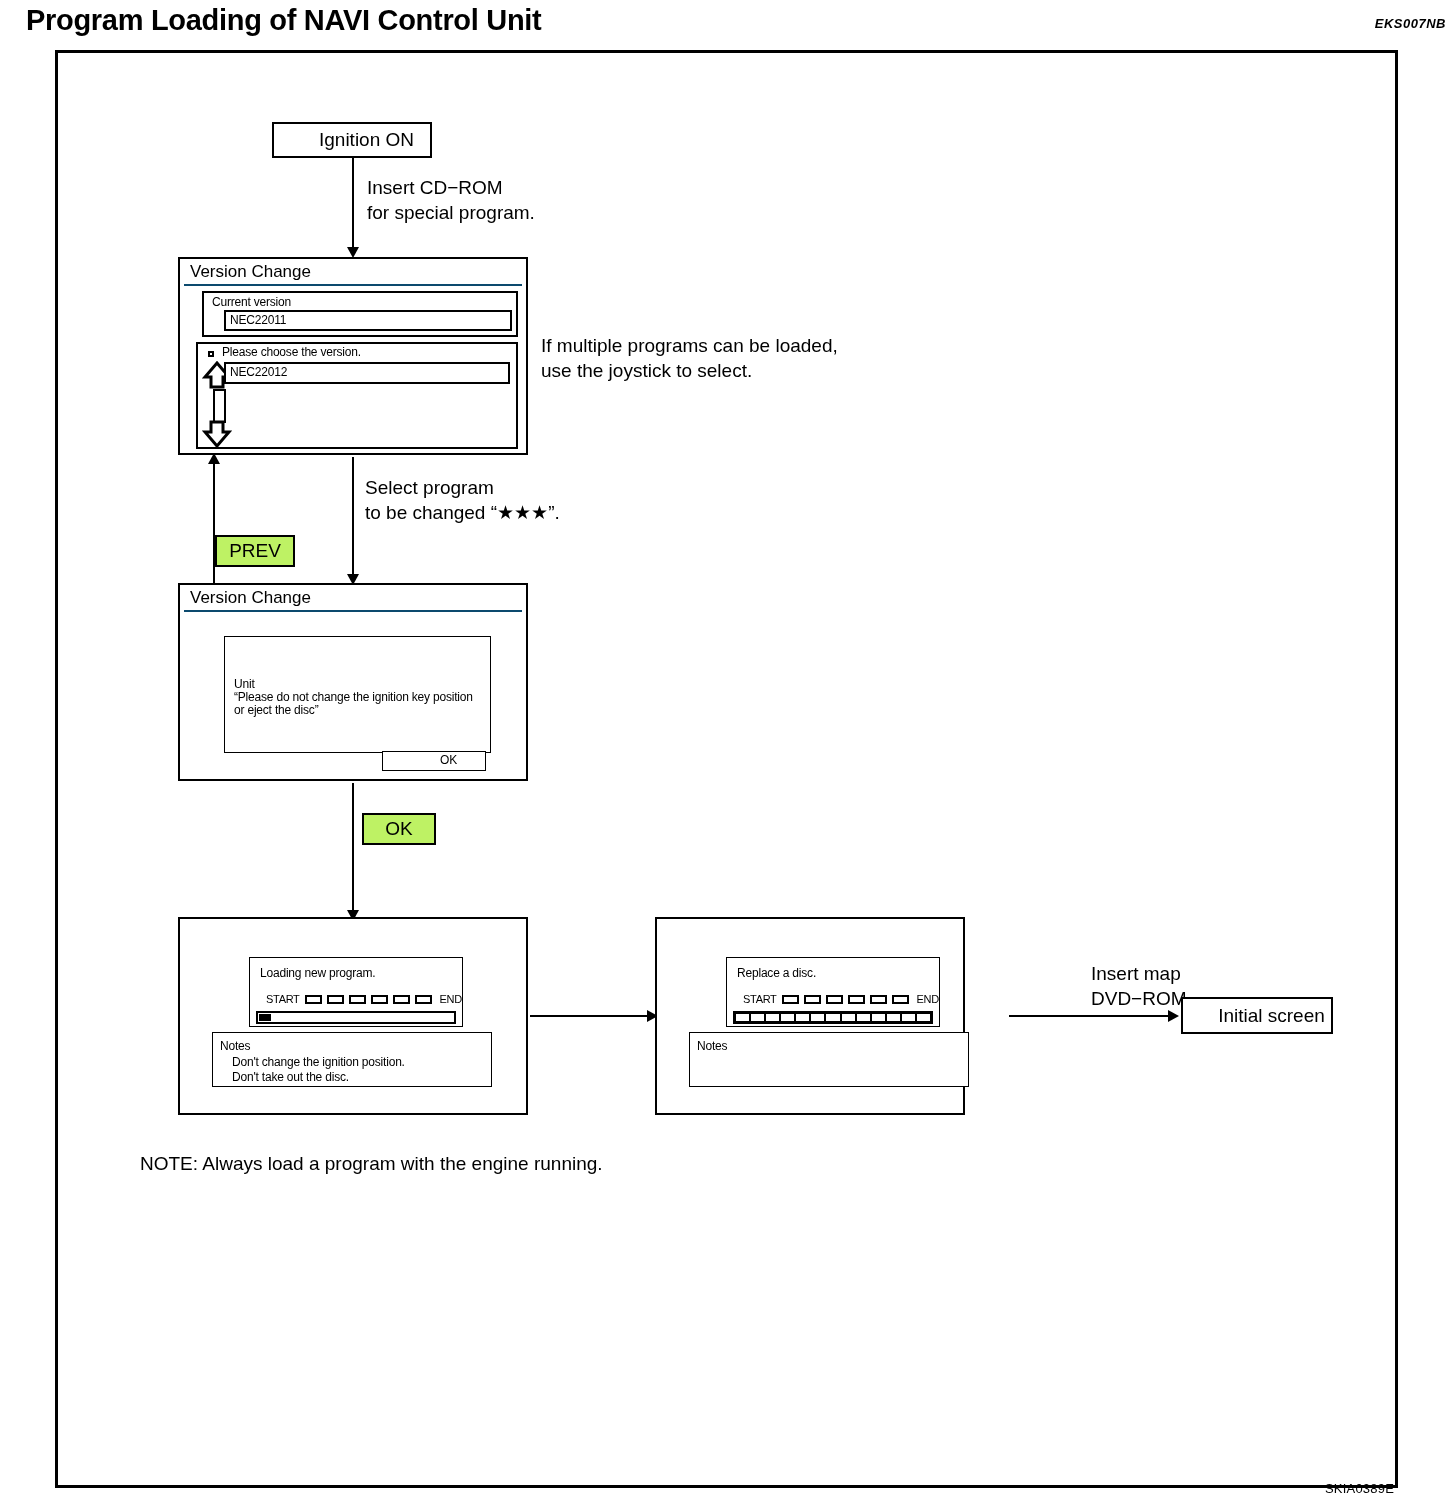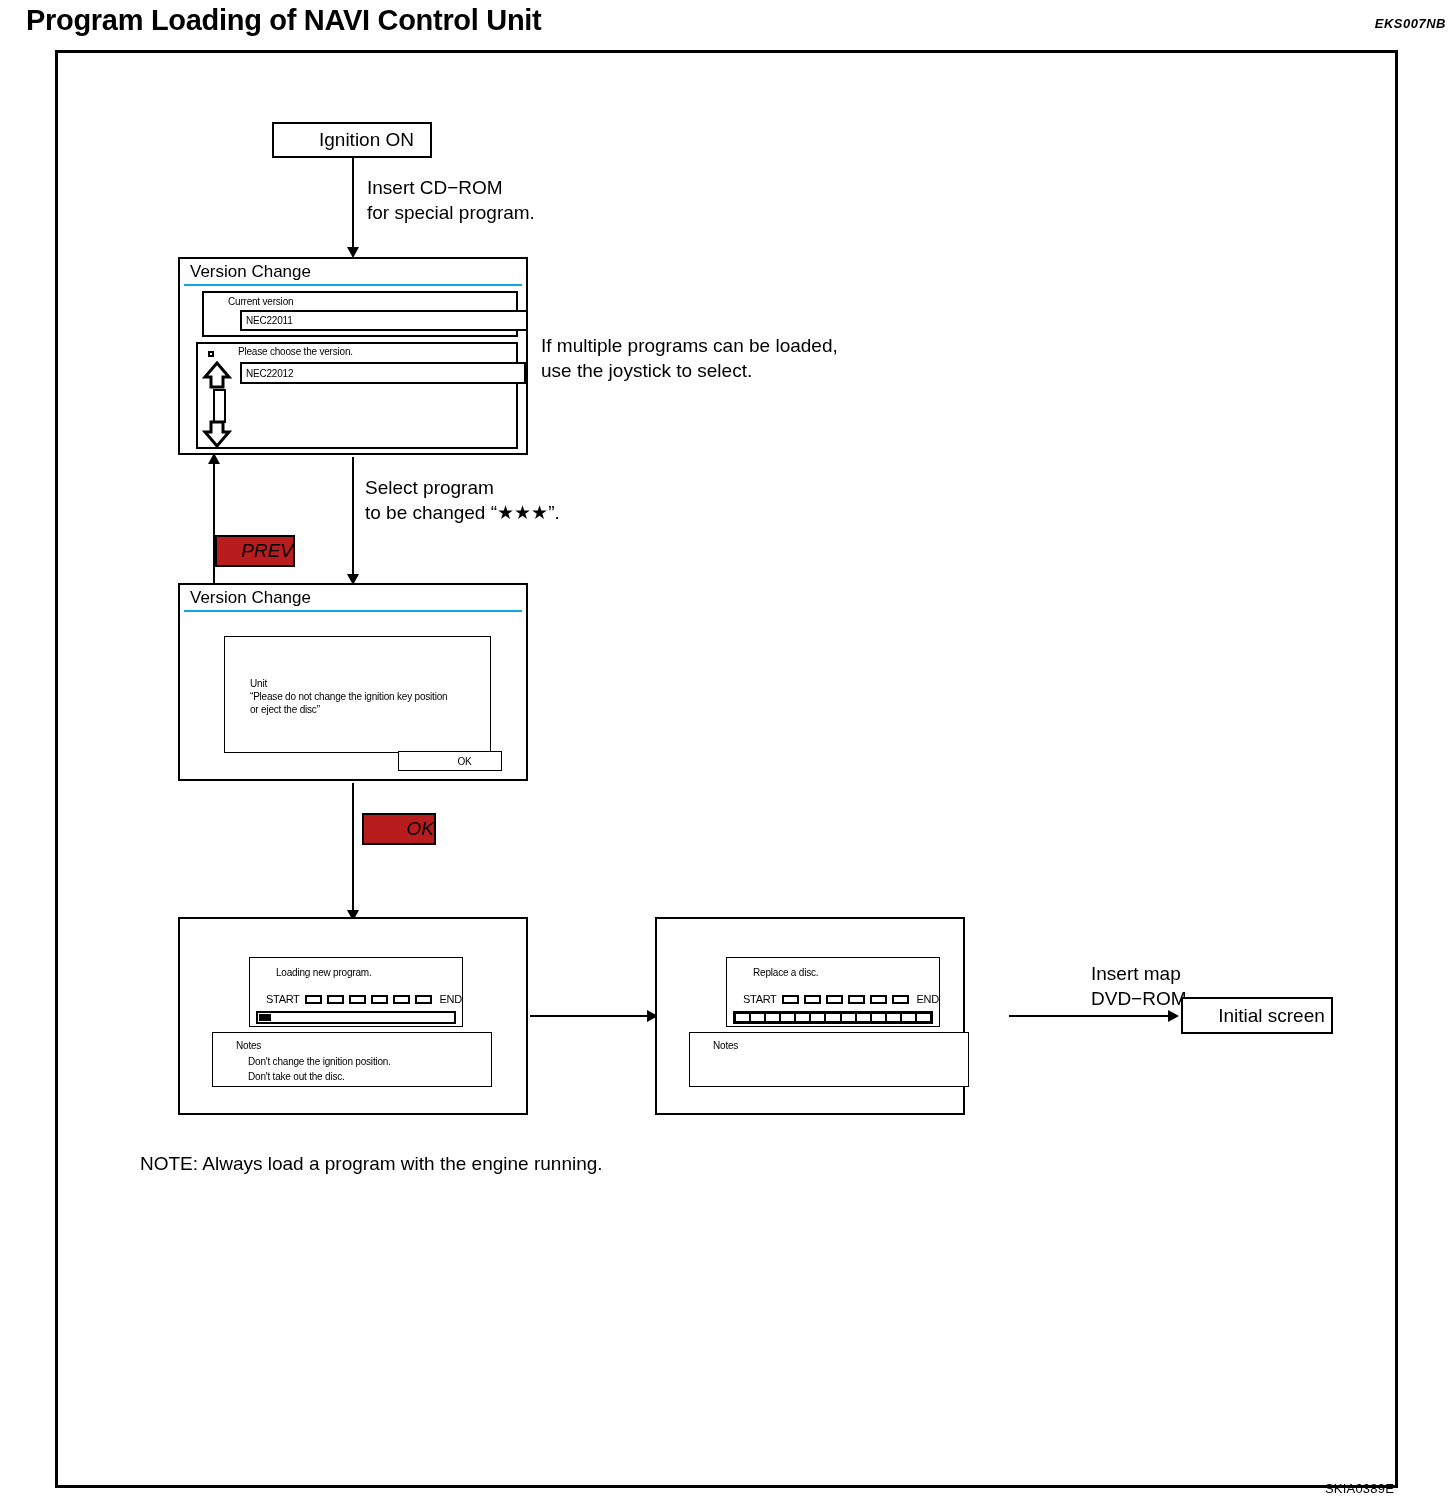--- a/index.html
+++ b/index.html
@@ -73,24 +73,23 @@
   
   .flow-text {
     font-size: 19px;
   }
   .node-text {
     font-size: 19px;
   }
 
   
   .ui-text {
-    font-size: 10px;
+    font-size: 12px;
     line-height: 1.3;
     letter-spacing: -0.2px;
-    margin-left: 16px;
   }
 
   
   .vline {
     position: absolute;
     width: 2px;
     background: #000;
   }
   .hline {
     position: absolute;
@@ -134,21 +133,21 @@
     box-sizing: border-box;
     background: #fff;
   }
   .dialog-title {
     position: absolute;
     left: 4px;
     top: 3px;
     right: 4px;
     height: 24px;
     font-size: 17px;
-    border-bottom: 2px solid #0ea5e9;
+    border-bottom: 2px solid #0c4a6e;
     padding-left: 6px;
     box-sizing: border-box;
   }
 
   .group {
     position: absolute;
     border: 2px solid #000;
     box-sizing: border-box;
     background: #fff;
   }
@@ -229,26 +228,25 @@
     flex: 1 1 auto;
     background: #fff;
     display: block;
   }
 
   
   .keybox {
     position: absolute;
     border: 2px solid #000;
     box-sizing: border-box;
-    background: #b91c1c;
+    background: #bef264;
     font-size: 19px;
     display: flex;
     align-items: center;
-    justify-content: flex-end;
-    font-style: italic;
+    justify-content: center;
   }
 
   #figure-code {
     position: absolute;
     right: 62px;
     bottom: 12px;
     font-size: 13px;
     letter-spacing: 0.2px;
   }
 </style>

